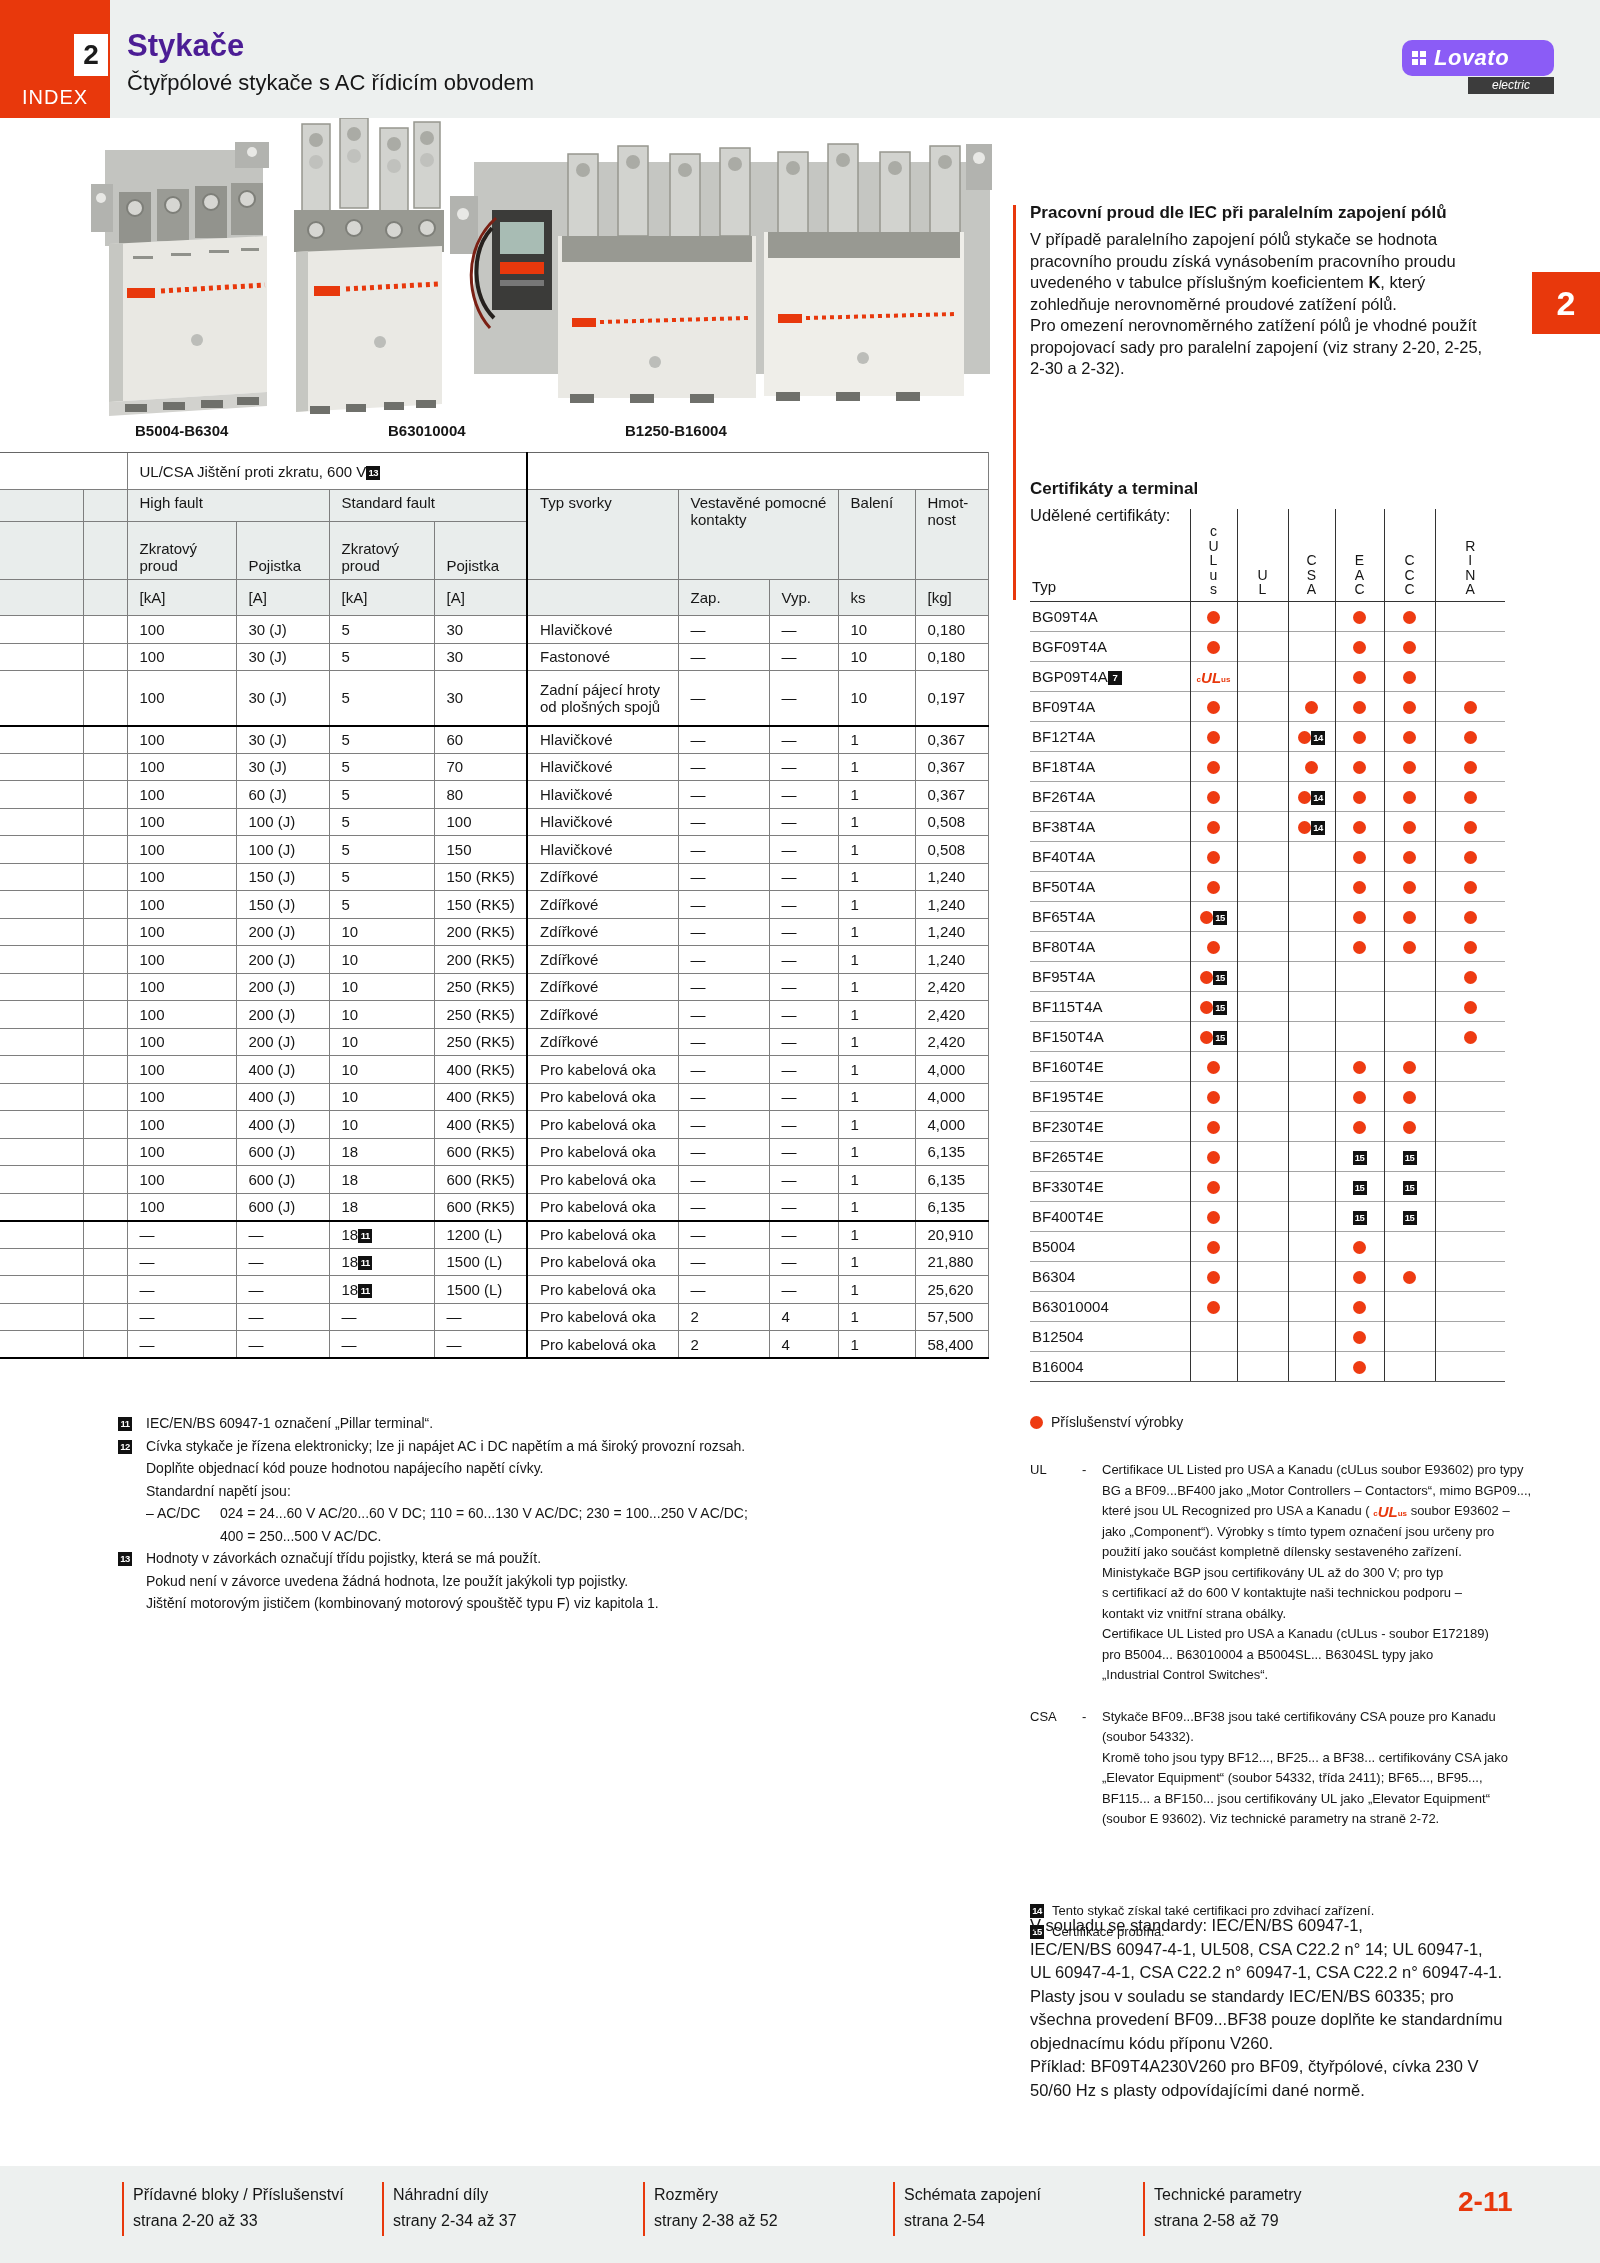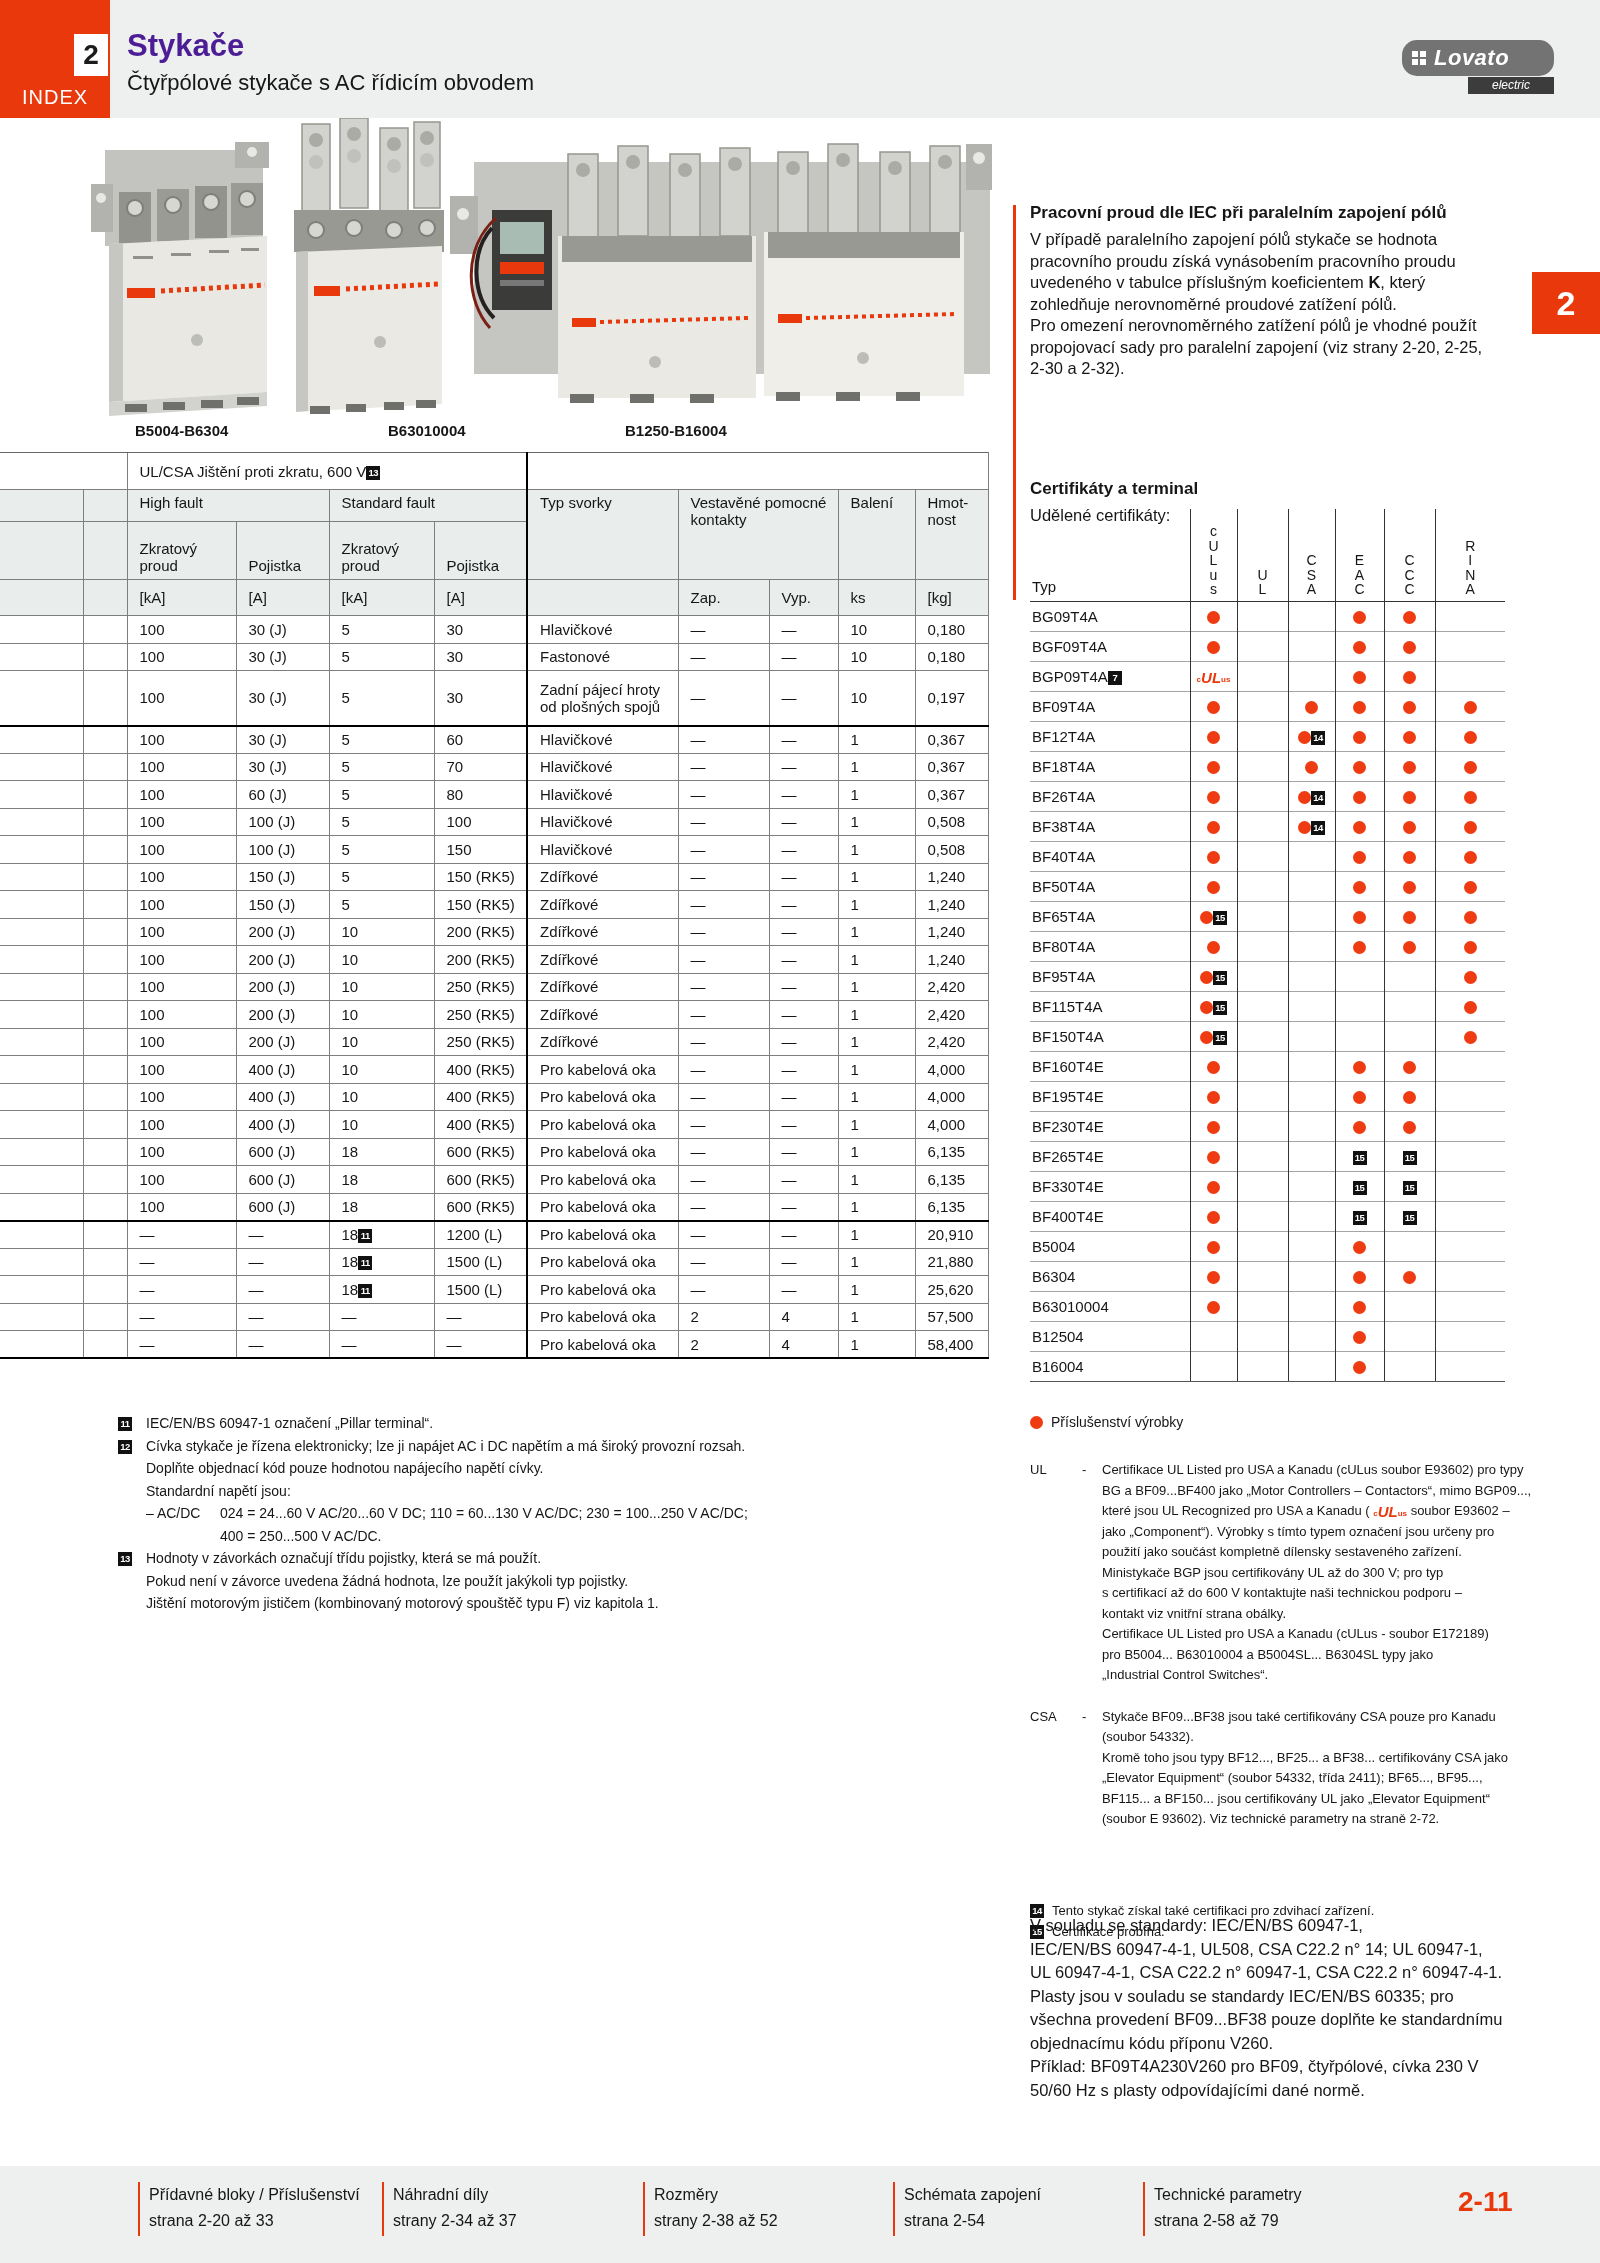--- a/index.html
+++ b/index.html
@@ -9,21 +9,21 @@
 
   
   .band{position:absolute;left:0;top:0;width:1600px;height:118px;background:#edf0ef}
   .redblock{position:absolute;left:0;top:0;width:110px;height:118px;background:#e8380c}
   .chapbox{position:absolute;left:74px;top:34px;width:34px;height:42px;background:#fff;
            display:flex;align-items:center;justify-content:center;font-size:28px;font-weight:bold;color:#1c1c1c}
   .indexlbl{position:absolute;left:0;top:86px;width:110px;text-align:center;color:#fff;font-size:20px;letter-spacing:1px}
   .title{position:absolute;left:127px;top:28px;font-size:31px;font-weight:bold;color:#4c1d95}
   .subtitle{position:absolute;left:127px;top:70px;font-size:22px;font-weight:normal}
   .logo{position:absolute;left:1402px;top:40px;width:152px;height:56px}
-  .logo-red{height:36px;background:#737373;border-radius:15px;display:flex;align-items:center;padding:0 10px;gap:8px}
+  .logo-red{height:36px;background:#8b5cf6;border-radius:10px;display:flex;align-items:center;padding:0 10px;gap:8px}
   .logo-grid{display:grid;grid-template-columns:6px 6px;grid-gap:2px}
   .logo-grid i{width:6px;height:6px;background:#fff}
   .logo-word{color:#fff;font-style:italic;font-weight:bold;font-size:22px;letter-spacing:.5px}
   .logo-black{position:absolute;right:0;top:37px;width:86px;height:17px;background:#3c3c3c;color:#fff;
               font-style:italic;font-size:12px;text-align:center;line-height:17px}
   .side-tab{position:absolute;left:1532px;top:272px;width:68px;height:62px;background:#e8380c;color:#fff;
             font-size:34px;font-weight:bold;display:flex;align-items:center;justify-content:center}
 
   
   .photo{position:absolute}
@@ -1026,21 +1026,21 @@
       <div class="ln">UL 60947-4-1, CSA C22.2 n° 60947-1, CSA C22.2 n° 60947-4-1.</div>
       <div class="ln">Plasty jsou v souladu se standardy IEC/EN/BS 60335; pro</div>
       <div class="ln">všechna provedení BF09...BF38 pouze doplňte ke standardnímu</div>
       <div class="ln">objednacímu kódu příponu V260.</div>
       <div class="ln">Příklad: BF09T4A230V260 pro BF09, čtyřpólové, cívka 230 V</div>
       <div class="ln">50/60 Hz s plasty odpovídajícími dané normě.</div>
     </div>
 
   <div class="fband"></div>
   <div id="footer-items">
-      <div class="fitem" style="left:138px">
+      <div class="fitem" style="left:122px">
         <div class="ft1">Přídavné bloky / Příslušenství</div>
         <div class="ft2">strana 2-20 až 33</div>
       </div>
       <div class="fitem" style="left:382px">
         <div class="ft1">Náhradní díly</div>
         <div class="ft2">strany 2-34 až 37</div>
       </div>
       <div class="fitem" style="left:643px">
         <div class="ft1">Rozměry</div>
         <div class="ft2">strany 2-38 až 52</div>

